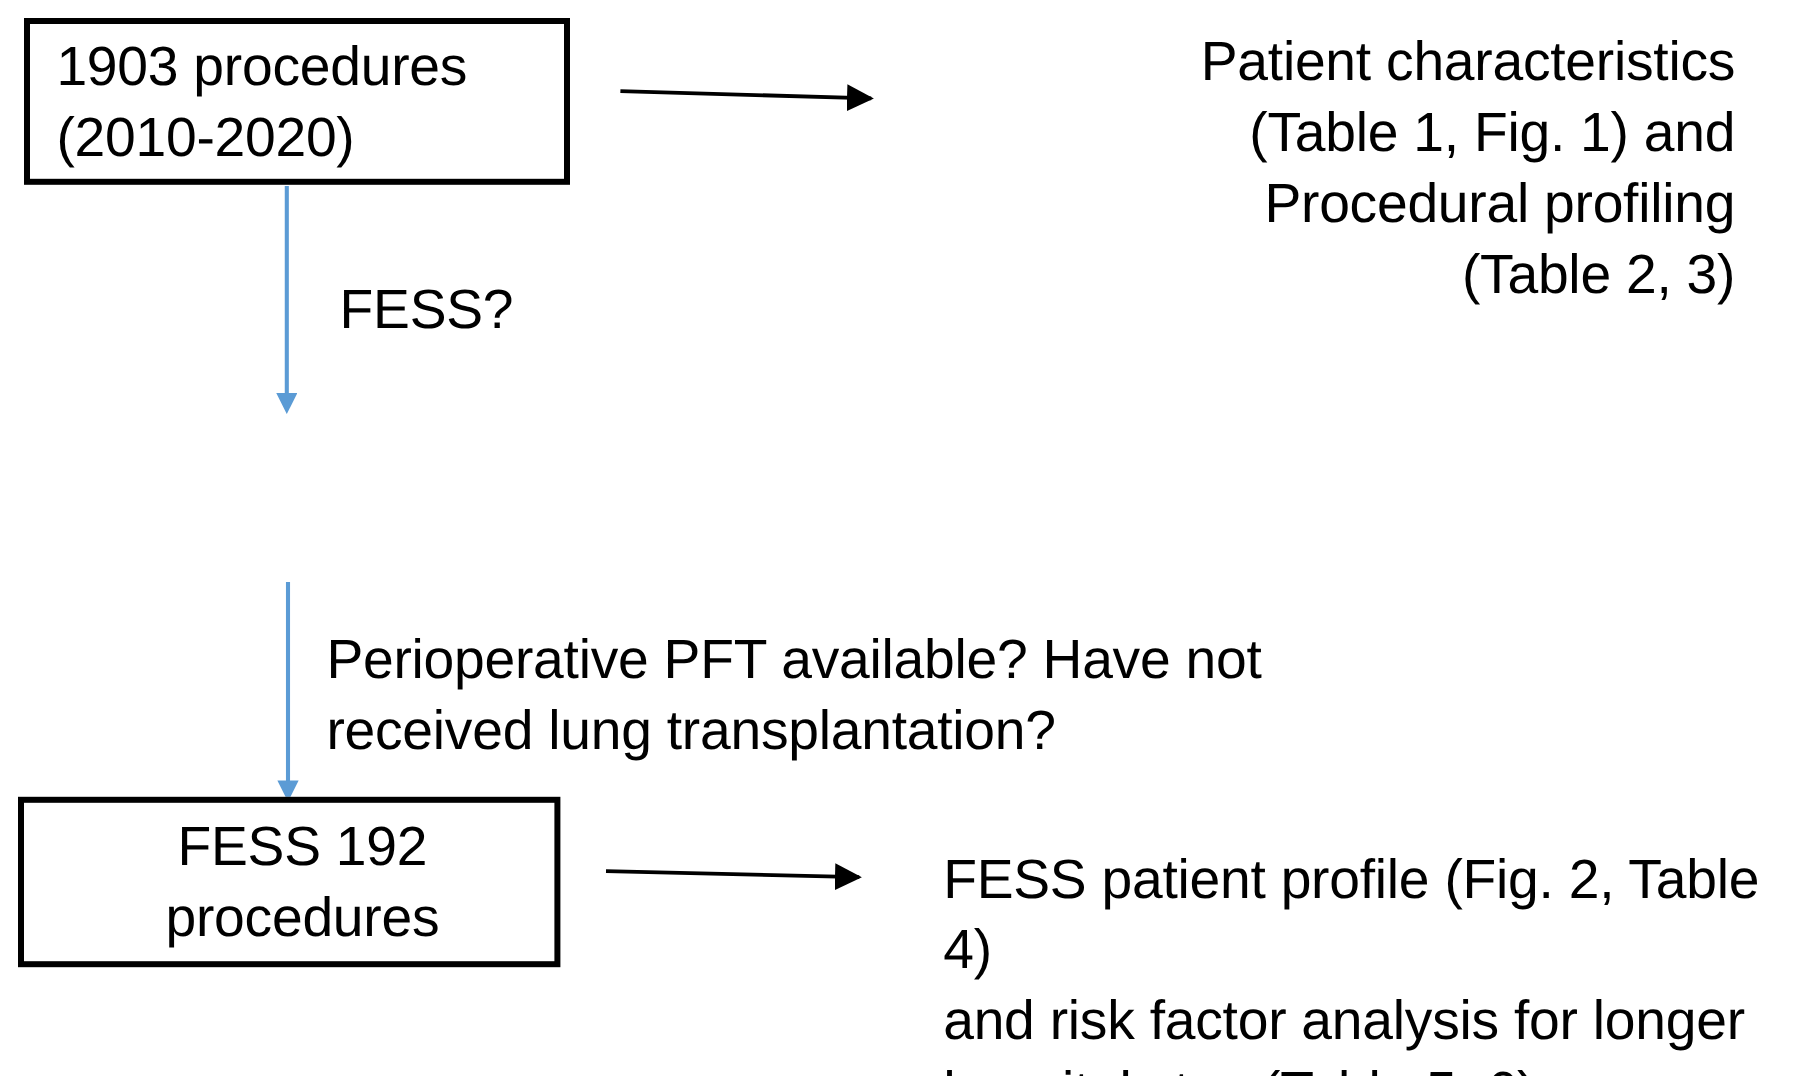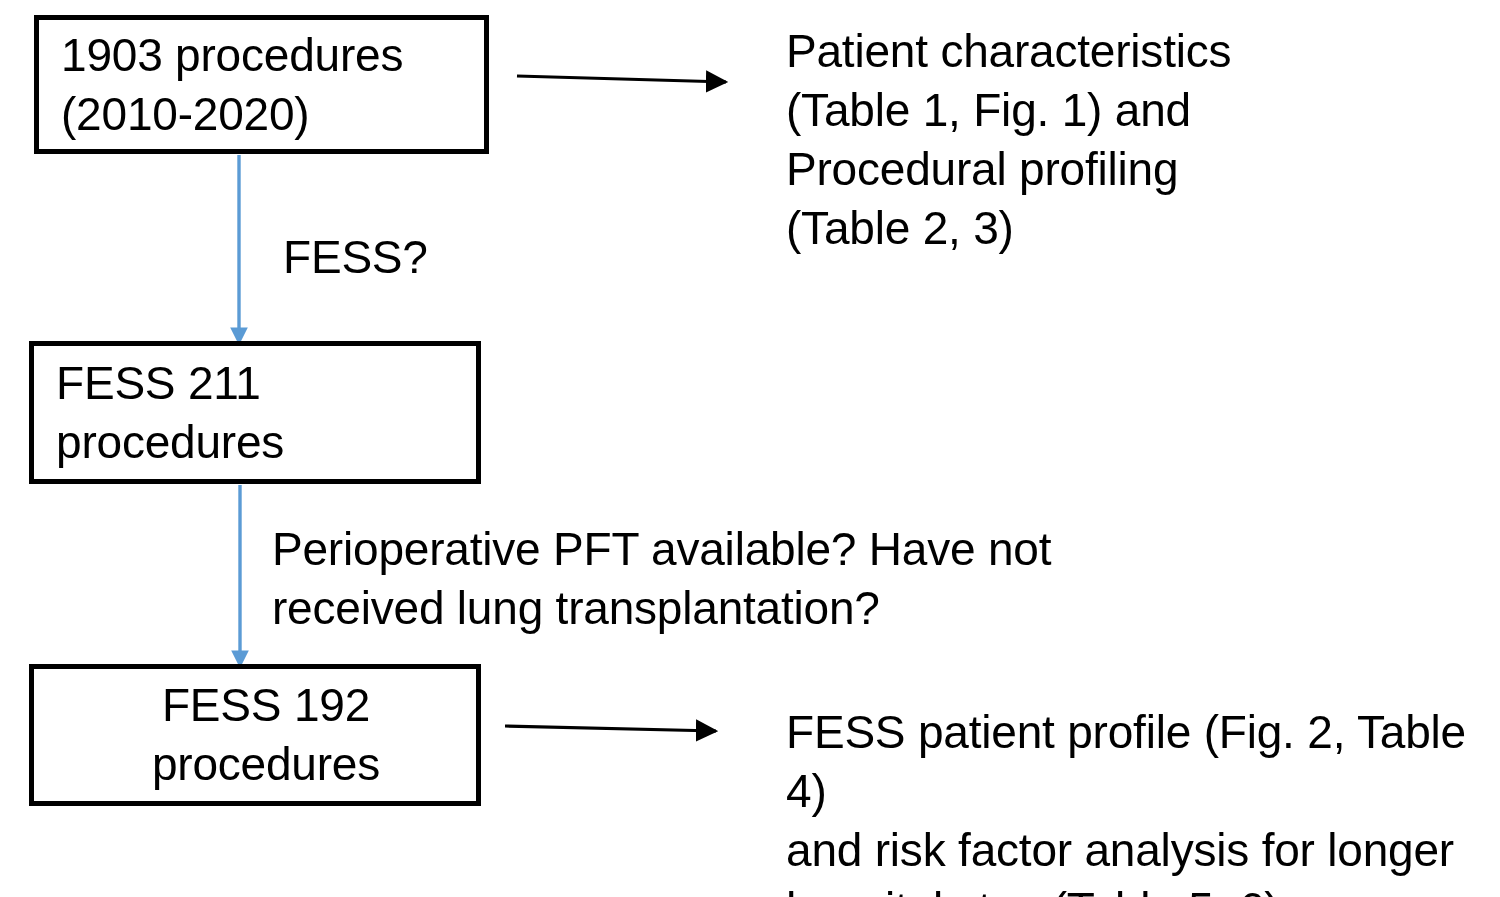--- a/index.html
+++ b/index.html
@@ -21,21 +21,20 @@
 
   
   .node-box {
     position: absolute;
     box-sizing: border-box;
     border: 5px solid #000000;
     background: #ffffff;
     display: flex;
     flex-direction: column;
     justify-content: center;
-    margin-left: 14px;
   }
 
   .node-text {
     font-size: 46px;
     line-height: 1.28;
     color: #000000;
     padding-left: 22px;
     white-space: pre-line;
     letter-spacing: -0.2px;
   }
@@ -69,20 +68,21 @@
     line-height: 1.28;
     color: #000000;
     white-space: pre-line;
     letter-spacing: -0.2px;
   }
 
   #text-right-top {
     left: 786px;
     top: 22px;
     width: 660px;
+    text-align: right;
   }
 
   #text-decision-fess {
     left: 283px;
     top: 228px;
     font-size: 46px;
   }
 
   #text-decision-pft {
     left: 272px;
@@ -128,23 +128,20 @@
     <line x1="240" y1="485" x2="240" y2="661" stroke="#5B9BD5" stroke-width="3.4" marker-end="url(#arrow-blue)"></line>
 
     <line x1="505" y1="726" x2="716" y2="731" stroke="#000000" stroke-width="3.2" marker-end="url(#arrow-black)"></line>
   </svg>
 
   <div id="box-cohort" class="node-box">
     <div class="node-text">1903 procedures
 (2010-2020)</div>
   </div>
 
-  <div id="box-fess-211" class="node-box">
-    <div class="node-text">FESS 211 procedures</div>
-  </div>
 
   <div id="box-fess-192" class="node-box">
     <div class="node-text">FESS 192 procedures</div>
   </div>
 
   <div id="text-right-top" class="free-text">Patient characteristics
 (Table 1, Fig. 1) and
 Procedural profiling
 (Table 2, 3)</div>
 

